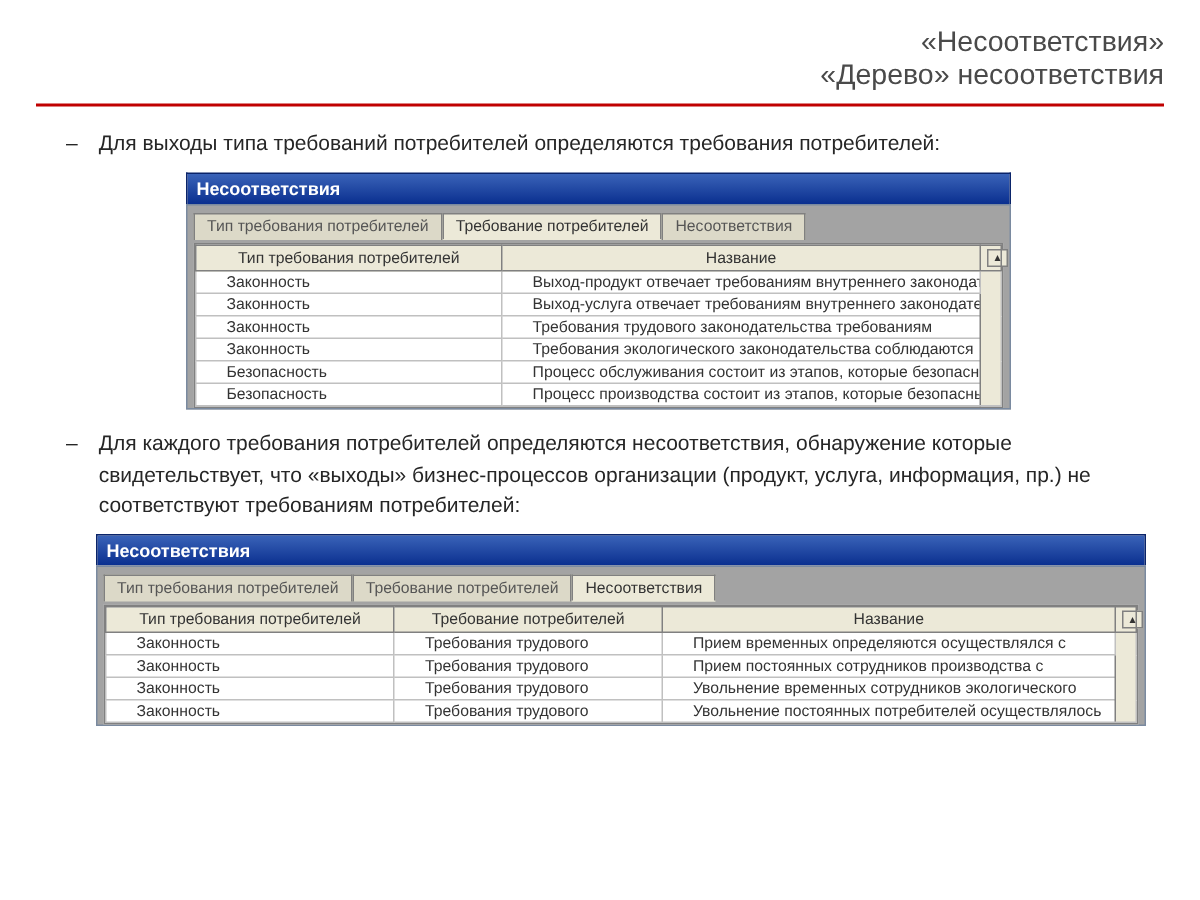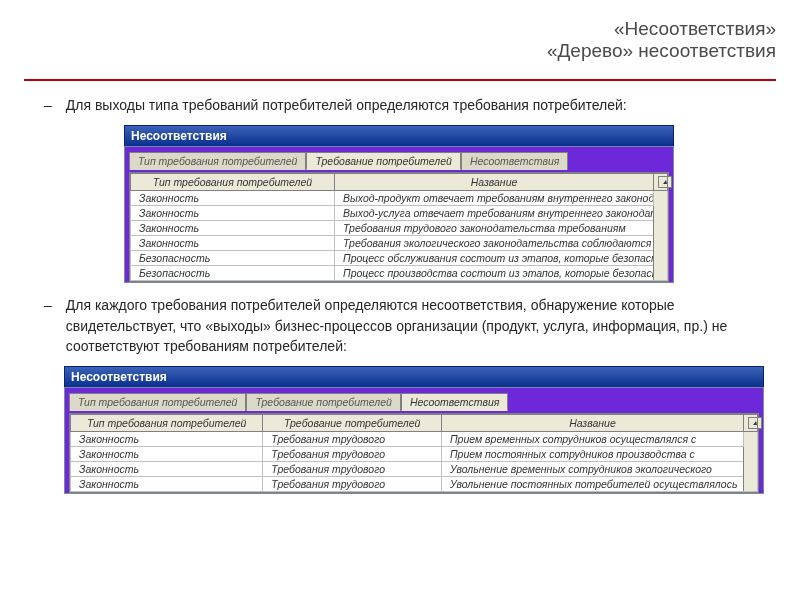--- a/index.html
+++ b/index.html
@@ -1,35 +1,35 @@
 <!DOCTYPE html>
 <html><head>
 <meta charset="utf-8">
 <style>
   * { box-sizing: border-box; margin: 0; padding: 0; }
   body { font-family: Arial, sans-serif; font-size: 13px; color: #333; background: #fff; width: 800px; height: 600px; overflow: hidden; }
   .slide { padding: 18px 24px 10px 24px; }
-  .title-block { text-align: right; margin-bottom: 17px; }
+  .title-block { text-align: right; margin-bottom: 7px; }
   .title-1 { font-size: 19px; color: #4a4a4a; }
   .title-2 { font-size: 19px; color: #4a4a4a; }
   .red-line { border: none; border-top: 2px solid #c00000; margin-bottom: 14px; }
   .bullet { display: flex; margin: 6px 0 10px 20px; font-size: 14px; line-height: 1.45; color: #262626; }
   .bullet .dash { margin-right: 14px; }
   .win-wrap { margin: 0 0 12px 100px; width: 550px; }
   .win-wrap.wide { margin-left: 40px; width: 700px; }
   .titlebar { background: linear-gradient(#3a63b8, #0a2f8f); color: #fff; font-weight: bold; font-size: 12px; padding: 3px 6px; border: 1px solid #0a246a; border-bottom: none; }
-  .panel { background: #6d28d9; border: 1px solid #7a8aa0; padding: 4px 4px 0 4px; font-style: italic; }
+  .panel { background: #a3a3a3; border: 1px solid #7a8aa0; padding: 4px 4px 0 4px; }
   .tabs { display: flex; gap: 0; margin-bottom: 3px; }
   .tab { background: #ece9d8; border: 1px solid #808080; border-bottom: none; padding: 2px 8px; font-size: 10.5px; position: relative; top: 1px; }
   .tab.active { background: #ece9d8; border-bottom: 1px solid #ece9d8; z-index: 2; }
   .tab:not(.active) { background: #dcd9c8; color: #555; }
   .gridwrap { border: 1px solid #808080; background: #fff; }
   table.grid { border-collapse: collapse; width: 100%; table-layout: fixed; }
   table.grid th { background: #ece9d8; border: 1px solid #808080; font-size: 10.5px; font-weight: normal; padding: 2px 4px; text-align: center; }
-  table.grid td { border: 1px solid #c0c0c0; font-size: 10.5px; padding: 1px 8px; white-space: nowrap; overflow: hidden; text-overflow: clip; }
+  table.grid td { border: 1px solid #c0c0c0; font-size: 10.5px; padding: 1px 20px; white-space: nowrap; overflow: hidden; text-overflow: clip; }
   .scroll-col { width: 14px; background: #ece9d8; }
   table.grid td.scroll-cell { background: #ece9d8; border-left: 1px solid #808080; padding:0; }
   .sbtn { display:block; width:14px; height:12px; background:#ece9d8; border:1px solid #808080; font-size:8px; line-height:9px; text-align:center; color:#333; }
 </style>
 </head>
 <body>
 
 <div class="slide">
   <div class="title-block">
     <div class="title-1">«Несоответствия»</div>
@@ -122,21 +122,21 @@
             <th>Тип требования потребителей</th>
             <th>Требование потребителей</th>
             <th>Название</th>
             <th class="scroll-cell">
                   <span class="sbtn">▴</span>
                 </th>
           </tr>
           <tr>
                 <td>Законность</td>
                 <td>Требования трудового</td>
-                <td>Прием временных сотрудников осуществлялся с</td>
+                <td>Прием временных определяются осуществлялся с</td>
                 <td class="scroll-cell" rowspan="4"></td>
               </tr>
           <tr>
                 <td>Законность</td>
                 <td>Требования трудового</td>
                 <td>Прием постоянных сотрудников производства с</td>
               </tr>
           <tr>
                 <td>Законность</td>
                 <td>Требования трудового</td>

